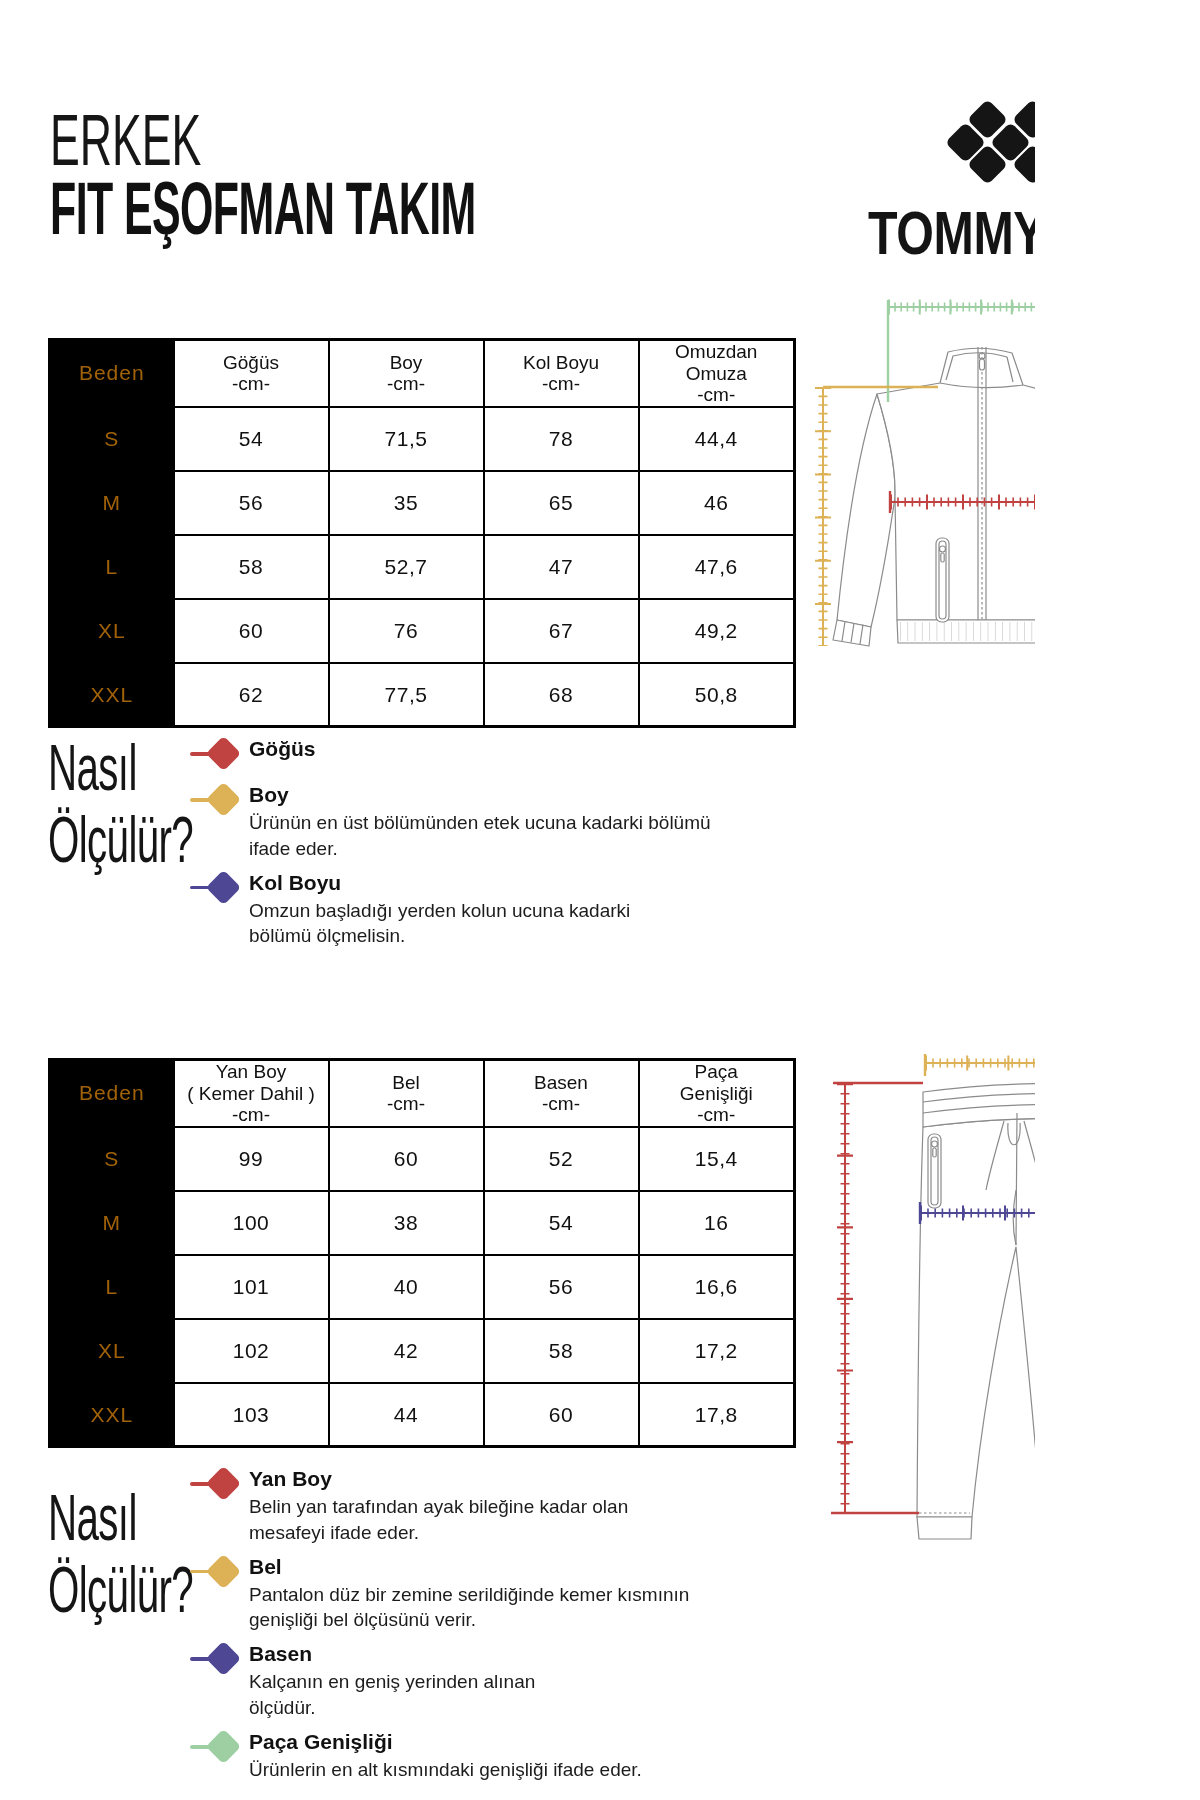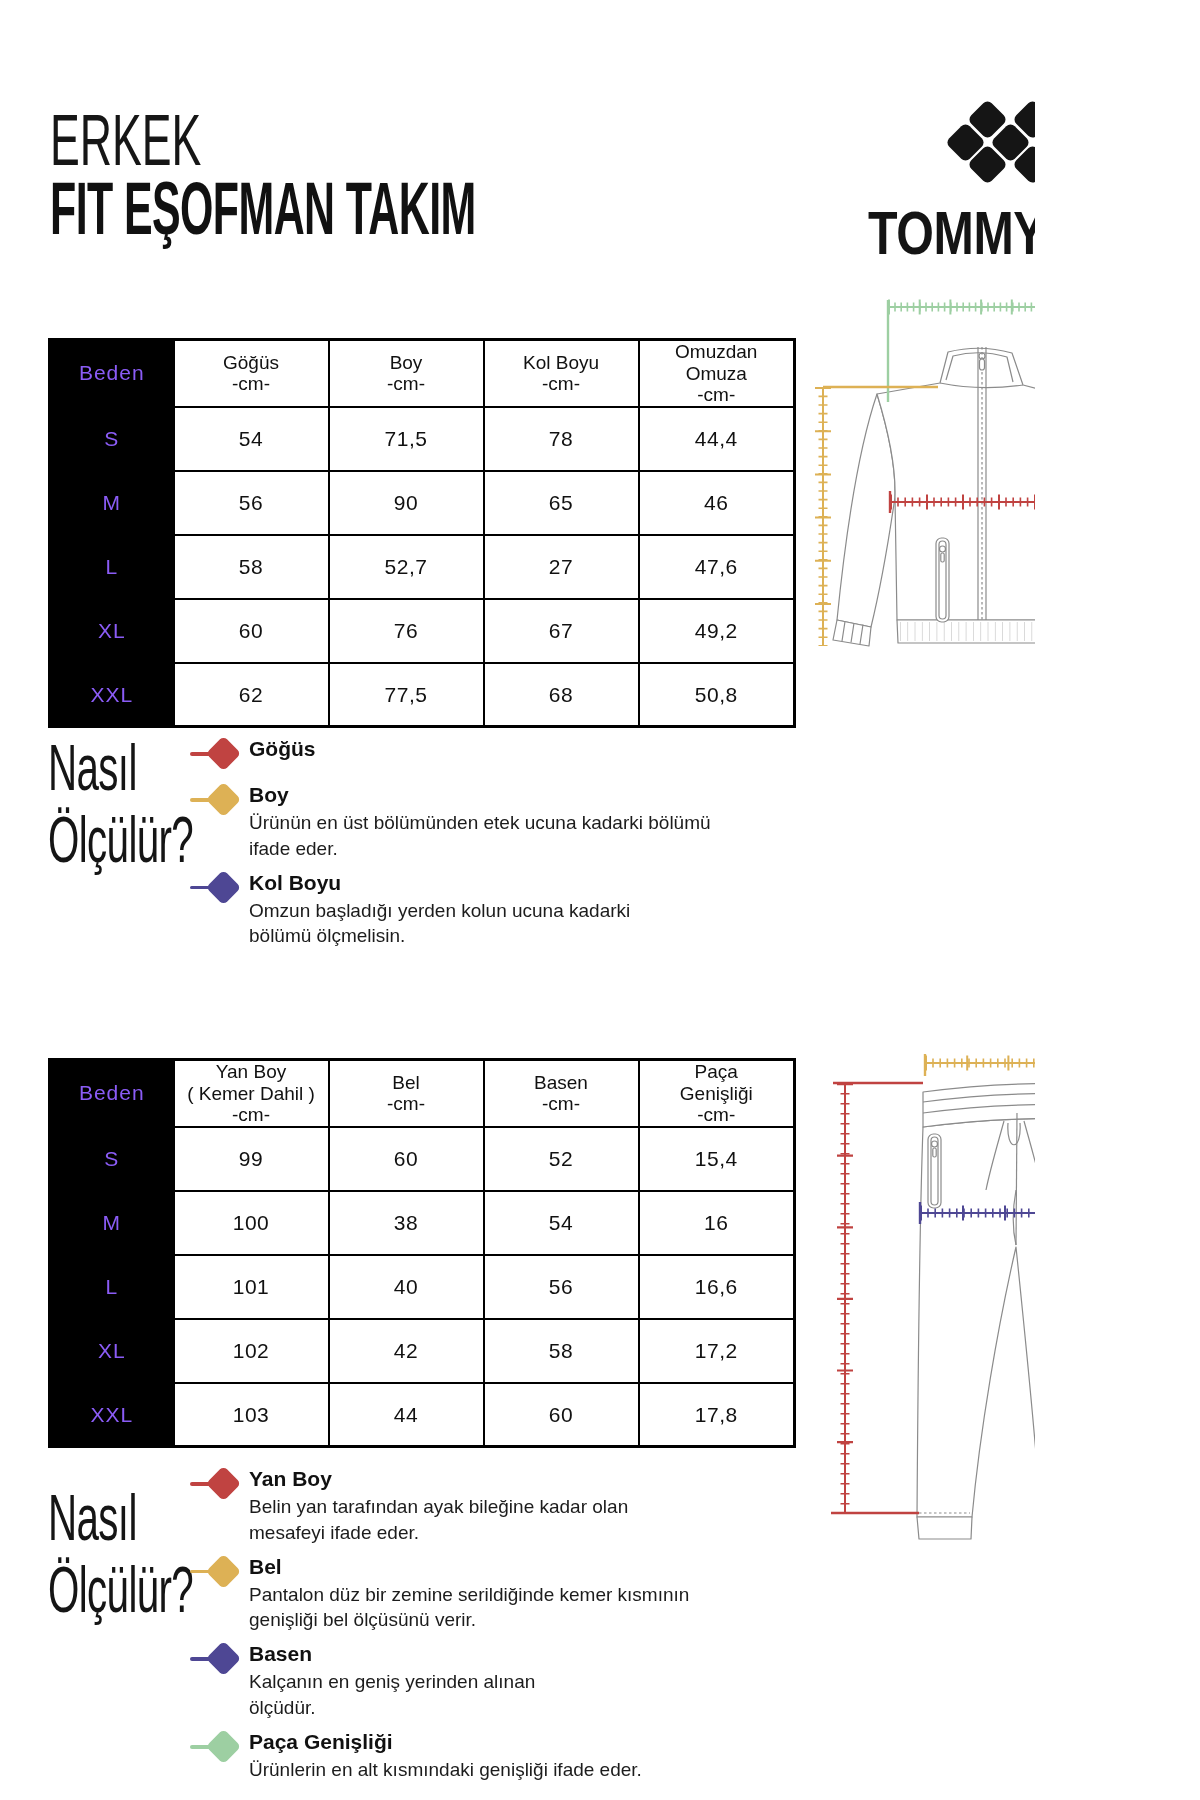--- a/index.html
+++ b/index.html
@@ -32,21 +32,21 @@
   table.size-table {
     position:absolute; left:48px; width:745px; border-collapse:collapse;
     table-layout:fixed; text-align:center; border:3px solid #000; background:#fff;
   }
   table.size-table th, table.size-table td { border:2px solid #000; padding:0; vertical-align:middle; }
   table.size-table .hdr {
     font-weight:400; font-size:19px; line-height:1.14; white-space:pre-line; color:#111;
   }
   table.size-table td { font-size:21px; letter-spacing:0.5px; color:#111; font-weight:400; }
   table.size-table .size-col {
-    background:#000; color:#8b5cf6; border-color:#000; font-size:21px; letter-spacing:1px; font-weight:400;
+    background:#000; color:#a16207; border-color:#000; font-size:21px; letter-spacing:1px; font-weight:400;
   }
   tr.hrow { height:65px; }
   tr.drow { height:64px; }
   
   .how-heading {
     position:absolute; left:48px; font-size:64px; font-weight:400; line-height:1.12;
     color:#151515; transform:scaleX(0.63); transform-origin:left top;
     white-space:pre-line; letter-spacing:-1px;
   }
   
@@ -112,29 +112,29 @@
     <tr class="drow">
       <td class="size-col">S</td>
       <td>54</td>
       <td>71,5</td>
       <td>78</td>
       <td>44,4</td>
     </tr>
     <tr class="drow">
       <td class="size-col">M</td>
       <td>56</td>
-      <td>90</td>
+      <td>35</td>
       <td>65</td>
       <td>46</td>
     </tr>
     <tr class="drow">
       <td class="size-col">L</td>
       <td>58</td>
       <td>52,7</td>
-      <td>27</td>
+      <td>47</td>
       <td>47,6</td>
     </tr>
     <tr class="drow">
       <td class="size-col">XL</td>
       <td>60</td>
       <td>76</td>
       <td>67</td>
       <td>49,2</td>
     </tr>
     <tr class="drow">

